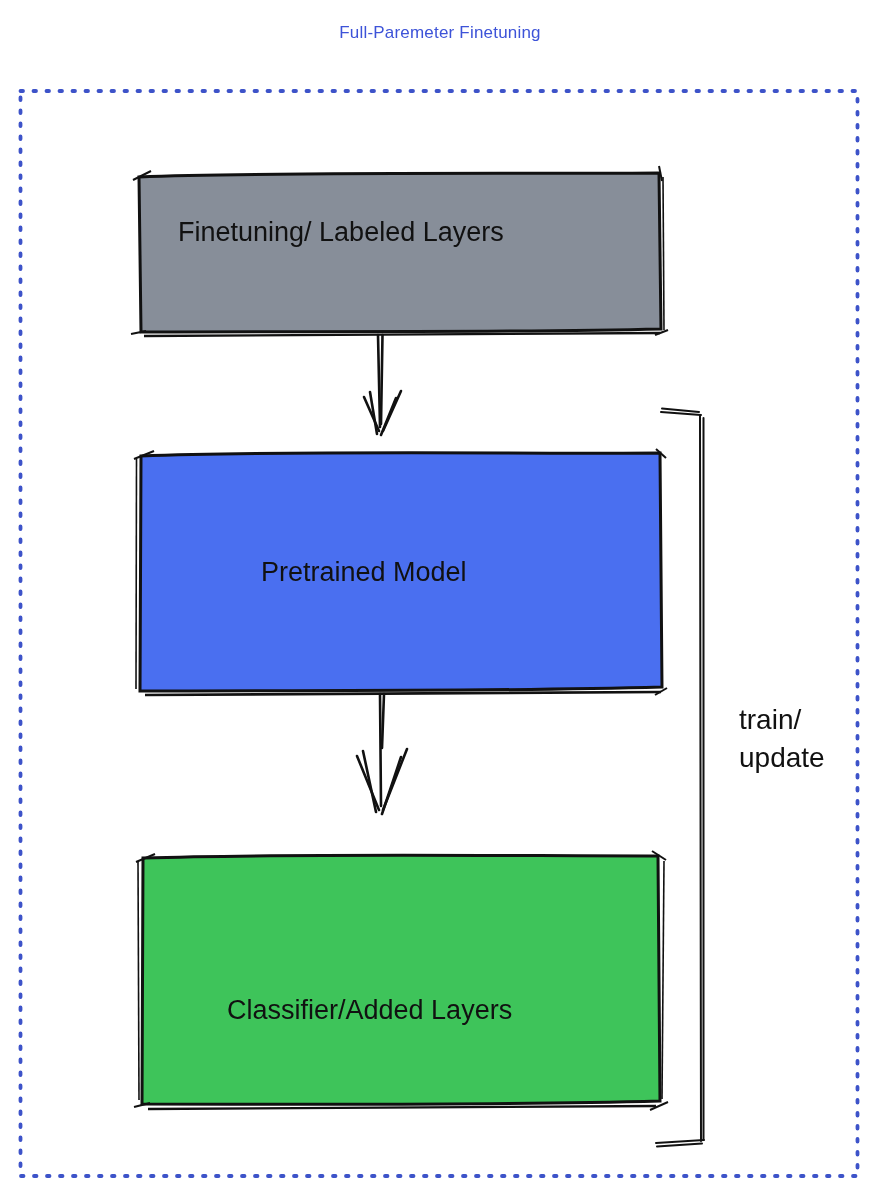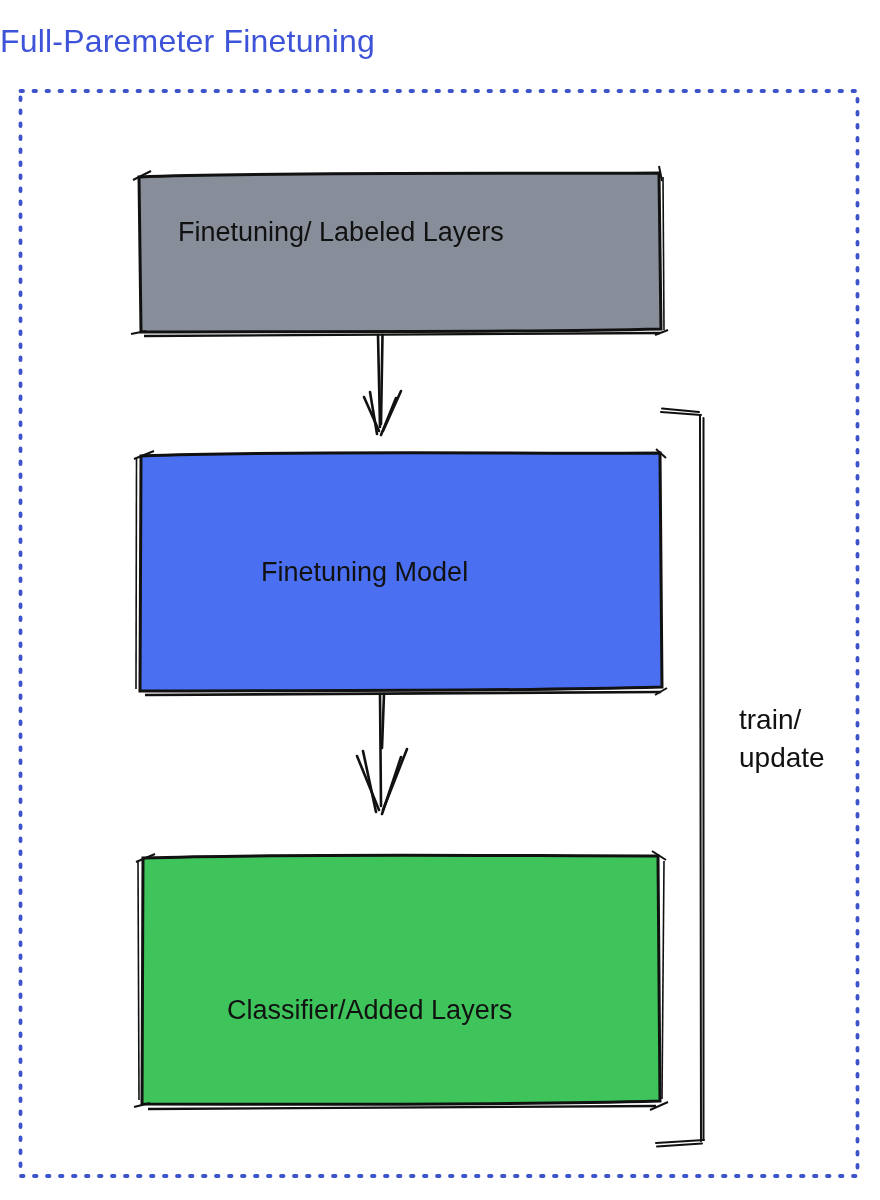--- a/index.html
+++ b/index.html
@@ -20,21 +20,22 @@
     left: 0;
     top: 0;
     width: 880px;
     height: 1200px;
   }
   .title {
     position: absolute;
     left: 0;
     right: 0;
     top: 23px;
-    font-size: 32px;
+    text-align: center;
+    font-size: 17px;
     color: #3d53d8;
     letter-spacing: 0.2px;
   }
   .node-label {
     position: absolute;
     font-size: 27px;
     color: #111111;
     white-space: nowrap;
     line-height: 32px;
   }
@@ -115,20 +116,20 @@
       <path d="M662,408.5 L699,412"></path>
       <path d="M656,1143 L704,1140"></path>
       <path d="M657,1146.5 L702,1143.5"></path>
     </g>
   </svg>
 
   <div class="title">Full-Paremeter Finetuning</div>
 
   <div class="node-label label-dataset">Finetuning/ Labeled Layers</div>
 
-  <div class="node-label label-pretrained">Finetuning Model</div>
+  <div class="node-label label-pretrained">Pretrained Model</div>
 
   <div class="node-label label-classifier">Classifier/Added Layers</div>
 
   <div class="annotation">train/
 update</div>
 
 </div>
 
 </body></html>

